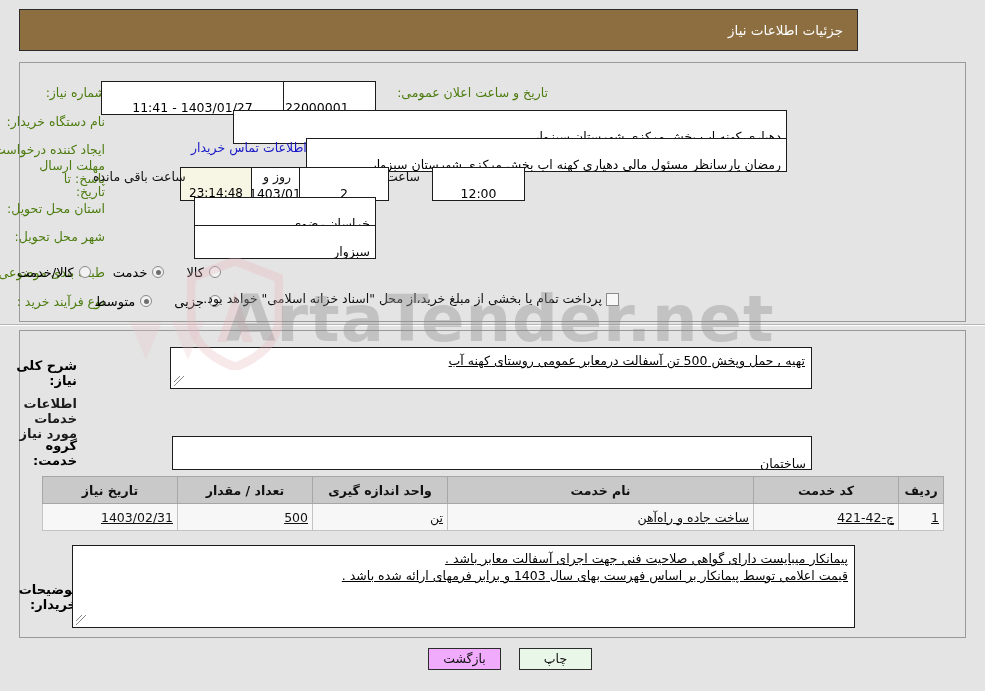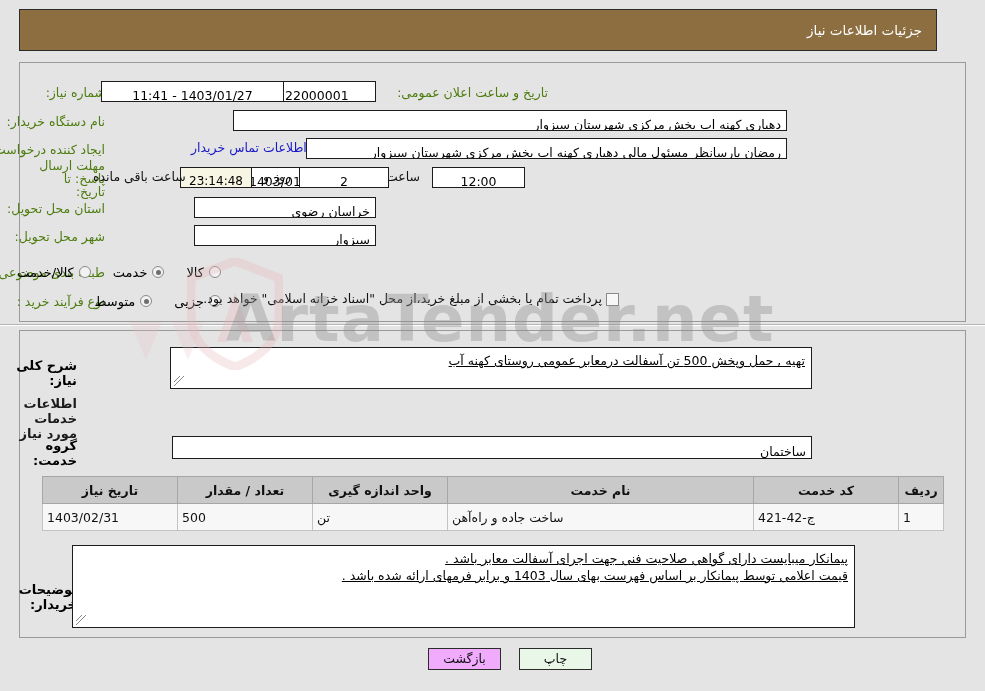--- a/index.html
+++ b/index.html
@@ -52,21 +52,21 @@
     width: 150px;
     height: 60px;
     opacity: .25;
   }
 
   
   .page-header {
     position: absolute;
     left: 19px;
     top: 9px;
-    width: 918px;
+    width: 839px;
     height: 42px;
     background: #8d6e41;
     border: 1px solid #2b2b2b;
     box-sizing: border-box;
     display: flex;
     align-items: center;
     justify-content: flex-start;
     padding: 0 14px;
   }
   .page-header-title {
@@ -112,21 +112,21 @@
     flex-direction: column;
     justify-content: center;
   }
   .fbox {
     box-sizing: border-box;
     border: 1px solid #1c1c1c;
     background: #ffffff;
     height: 21px;
     line-height: 19px;
     font-size: 12.5px;
-    padding: 4px 5px;
+    padding: 16px 5px;
     overflow: hidden;
     text-overflow: clip;
   }
   .fbox.center { text-align: center; }
   .fbox.right { text-align: right; }
   .fbox.countdown {
     background: #f7f6e4;
     text-align: center;
     font-size: 12px;
   }
@@ -240,23 +240,24 @@
     font-weight: bold;
     font-size: 12.5px;
     color: #111;
     text-align: center;
     padding: 0 4px;
   }
   .tbl td {
     background: #f7f7f7;
     border: 1px solid #c3c3c3;
     height: 26px;
-    text-align: left;
+    text-align: right;
     padding: 0 4px;
     color: #111;
+    text-decoration: underline;
   }
 
   
   .btn {
     position: absolute;
     box-sizing: border-box;
     border: 1px solid #2b2b2b;
     height: 22px;
     font-size: 12.5px;
     line-height: 20px;

